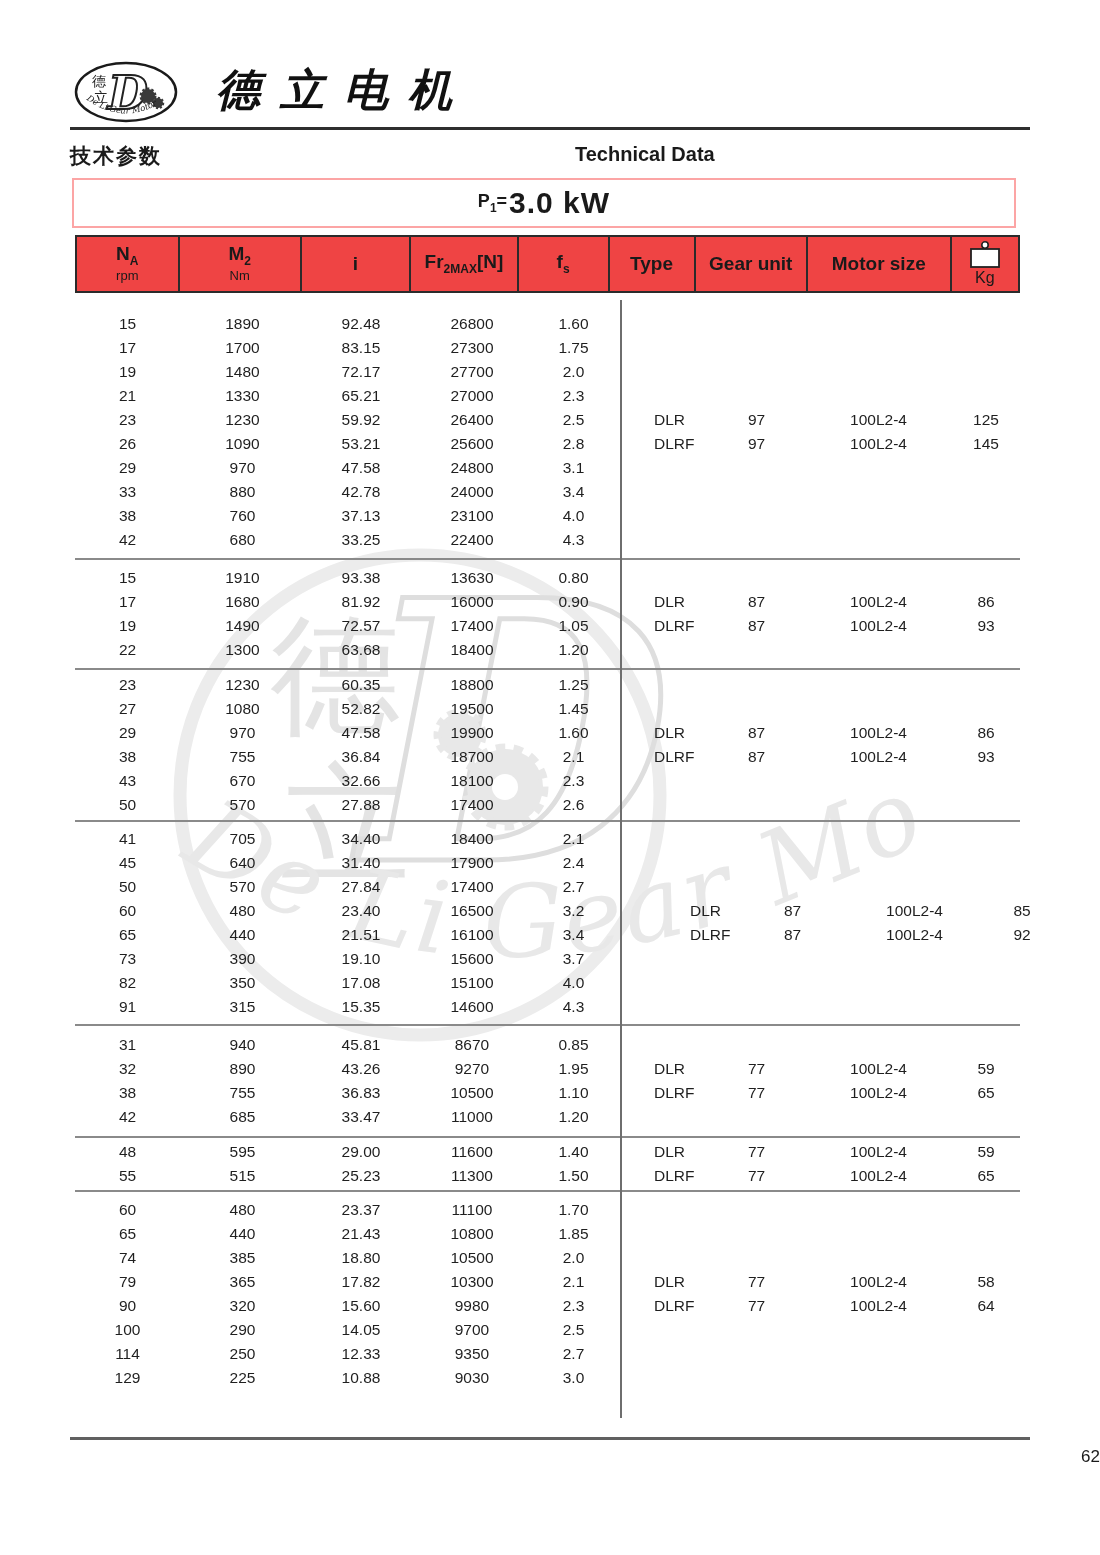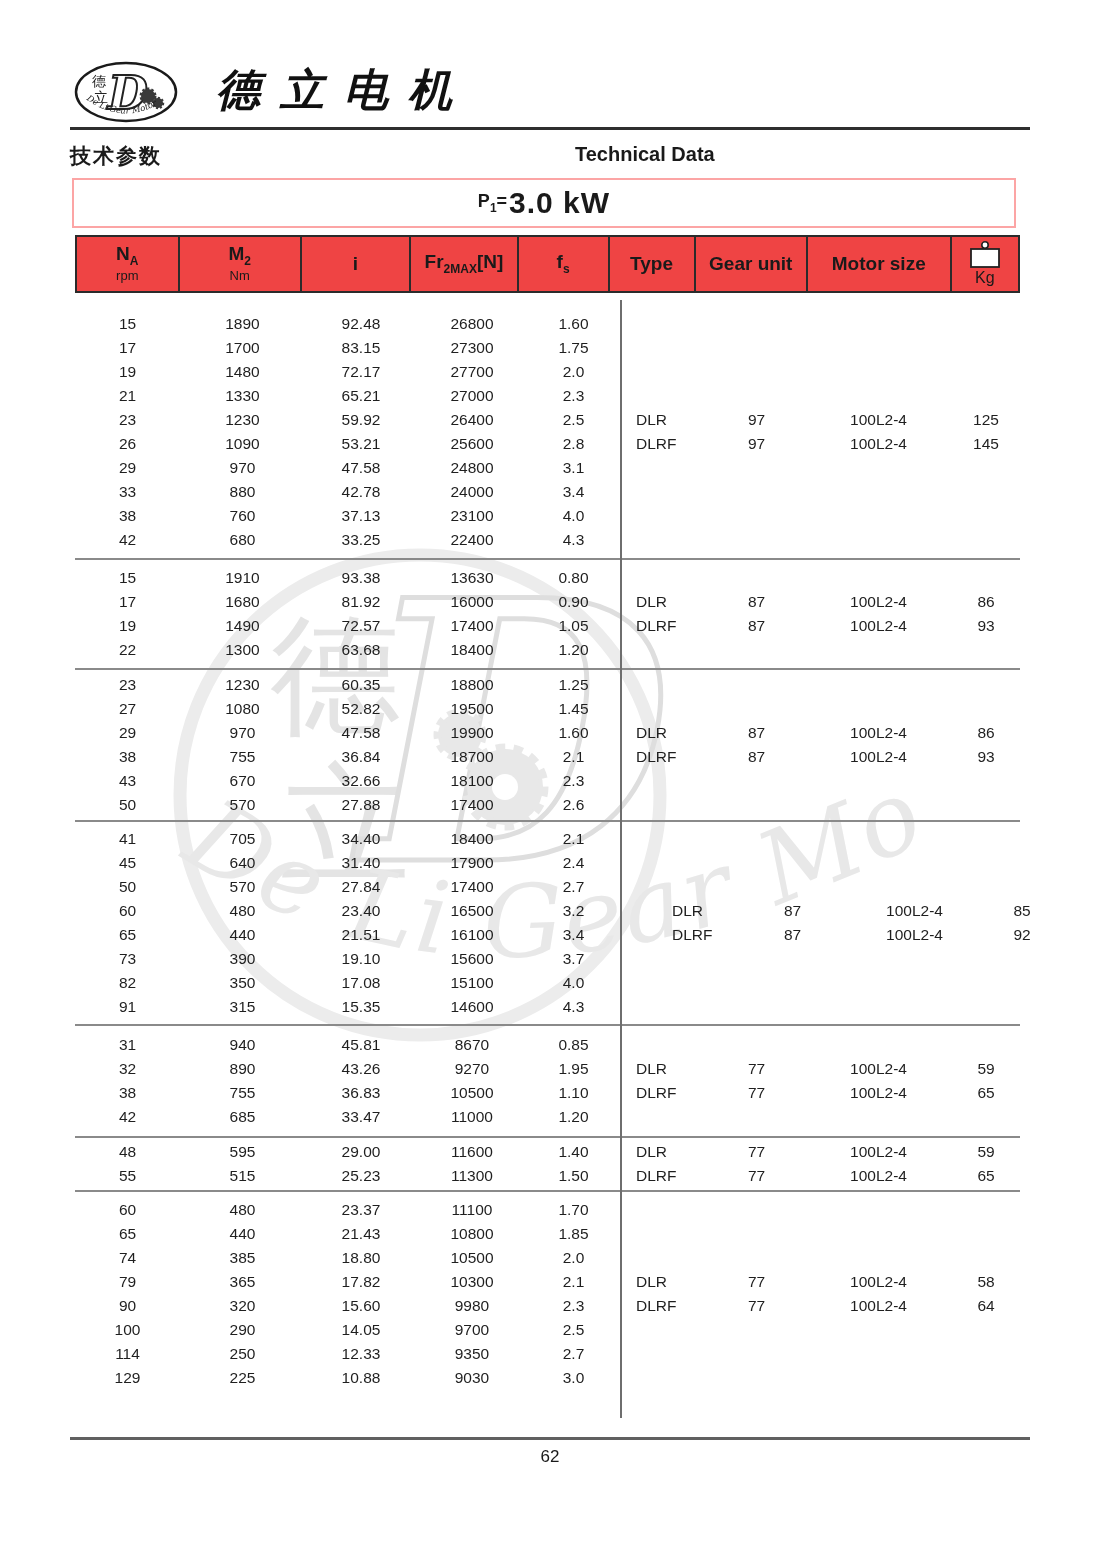--- a/index.html
+++ b/index.html
@@ -58,26 +58,26 @@
   .g3{padding:3px 0;}
   .g4{padding:5px 0;gap:36px;}
   .g5{padding:7px 0;}
   .g6{padding:2px 0;}
   .g7{padding:6px 0;}
   .g-left{width:545px;}
   .g-right{width:400px;display:flex;flex-direction:column;justify-content:center;}
   .drow,.arow{display:flex;height:24px;align-items:center;}
   .c{display:inline-block;text-align:center;font-size:15.5px;color:#1f1f1f;}
   .d0{width:105px;}.d1{width:125px;}.d2{width:112px;}.d3{width:110px;}.d4{width:93px;}
-  .a0{width:88px;text-align:left;padding-left:16px;box-sizing:border-box;}
+  .a0{width:88px;text-align:left;padding-left:34px;box-sizing:border-box;}
   .a1{width:97px;}.a2{width:147px;}.a3{width:68px;}
 
   
   .footer-rule{top:1437px;left:70px;right:70px;border-top:3px solid #606060;}
-  .page-num{top:1447px;left:0;right:0;text-align:center;font-size:17px;}
+  .page-num{top:1447px;left:0;right:0;text-align:right;font-size:17px;}
 </style>
 </head>
 <body>
 
 <div class="abs brand-row">
   <svg width="112" height="76" viewBox="0 0 112 76">
     <ellipse cx="56" cy="40" rx="50" ry="29" fill="none" stroke="#1a1a1a" stroke-width="2.5"></ellipse>
     <text x="22" y="34" font-size="14" font-family="DejaVu Serif, serif" fill="#222">德</text>
     <text x="24" y="50" font-size="14" font-family="DejaVu Serif, serif" fill="#222">立</text>
     <text x="38" y="57" font-size="46" font-style="italic" font-weight="bold" font-family="DejaVu Serif, serif" fill="#ffffff" stroke="#222" stroke-width="2">D</text>

